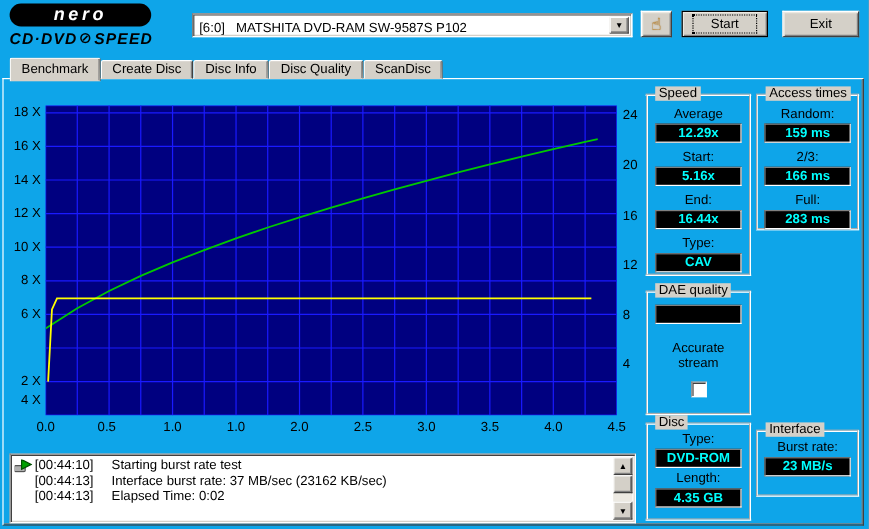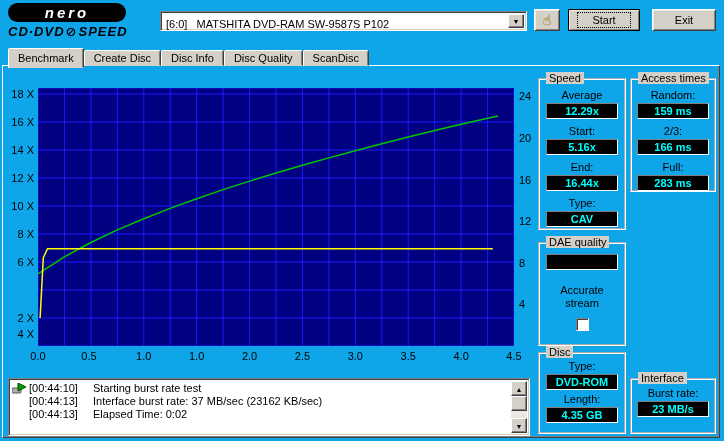--- a/index.html
+++ b/index.html
@@ -66,21 +66,21 @@
   .cpu-panel{left:630px;top:200px;width:86px;height:148px;}
   .cpu-panel .pbody{padding-top:8px;}
   .cpu-panel .pitem{margin-top:4px;}
   .dae-panel{left:538px;top:242px;width:88px;height:104px;}
   .dae-box{margin:10px auto 0;}
   .dae-text{margin:14px auto 0;width:64px;text-align:center;line-height:13px;}
   .checkbox{width:13px;height:13px;background:#fff;border:1px solid;border-color:#808080 #fff #fff #808080;
     box-shadow:inset 1px 1px 0 #404040;margin:8px auto 0;}
   .disc-panel{left:538px;top:352px;width:88px;height:82px;}
   .disc-panel .pitem{margin-top:3px;}
-  .iface-panel{left:630px;top:378px;width:86px;height:56px;}
+  .iface-panel{left:630px;top:358px;width:86px;height:56px;}
   .iface-panel .pitem{margin-top:4px;}
 
   
   .logbox{position:absolute;left:8px;top:378px;width:522px;height:58px;background:#fff;border:1px solid;
     border-color:#808080 #fff #fff #808080;box-shadow:inset 1px 1px 0 #404040,inset -1px -1px 0 #d4d0c8;z-index:1;}
   .log-lines{position:absolute;left:3px;top:3px;right:19px;bottom:2px;overflow:hidden;}
   .log-line{position:relative;height:13px;line-height:13px;padding-left:17px;white-space:pre;font-size:11px;}
   .log-time{display:inline-block;width:64px;}
   .log-icon{position:absolute;left:0;top:1px;width:15px;height:11px;}
   .scrollbar{position:absolute;top:2px;right:2px;bottom:2px;width:16px;background:#ece9e2;}

